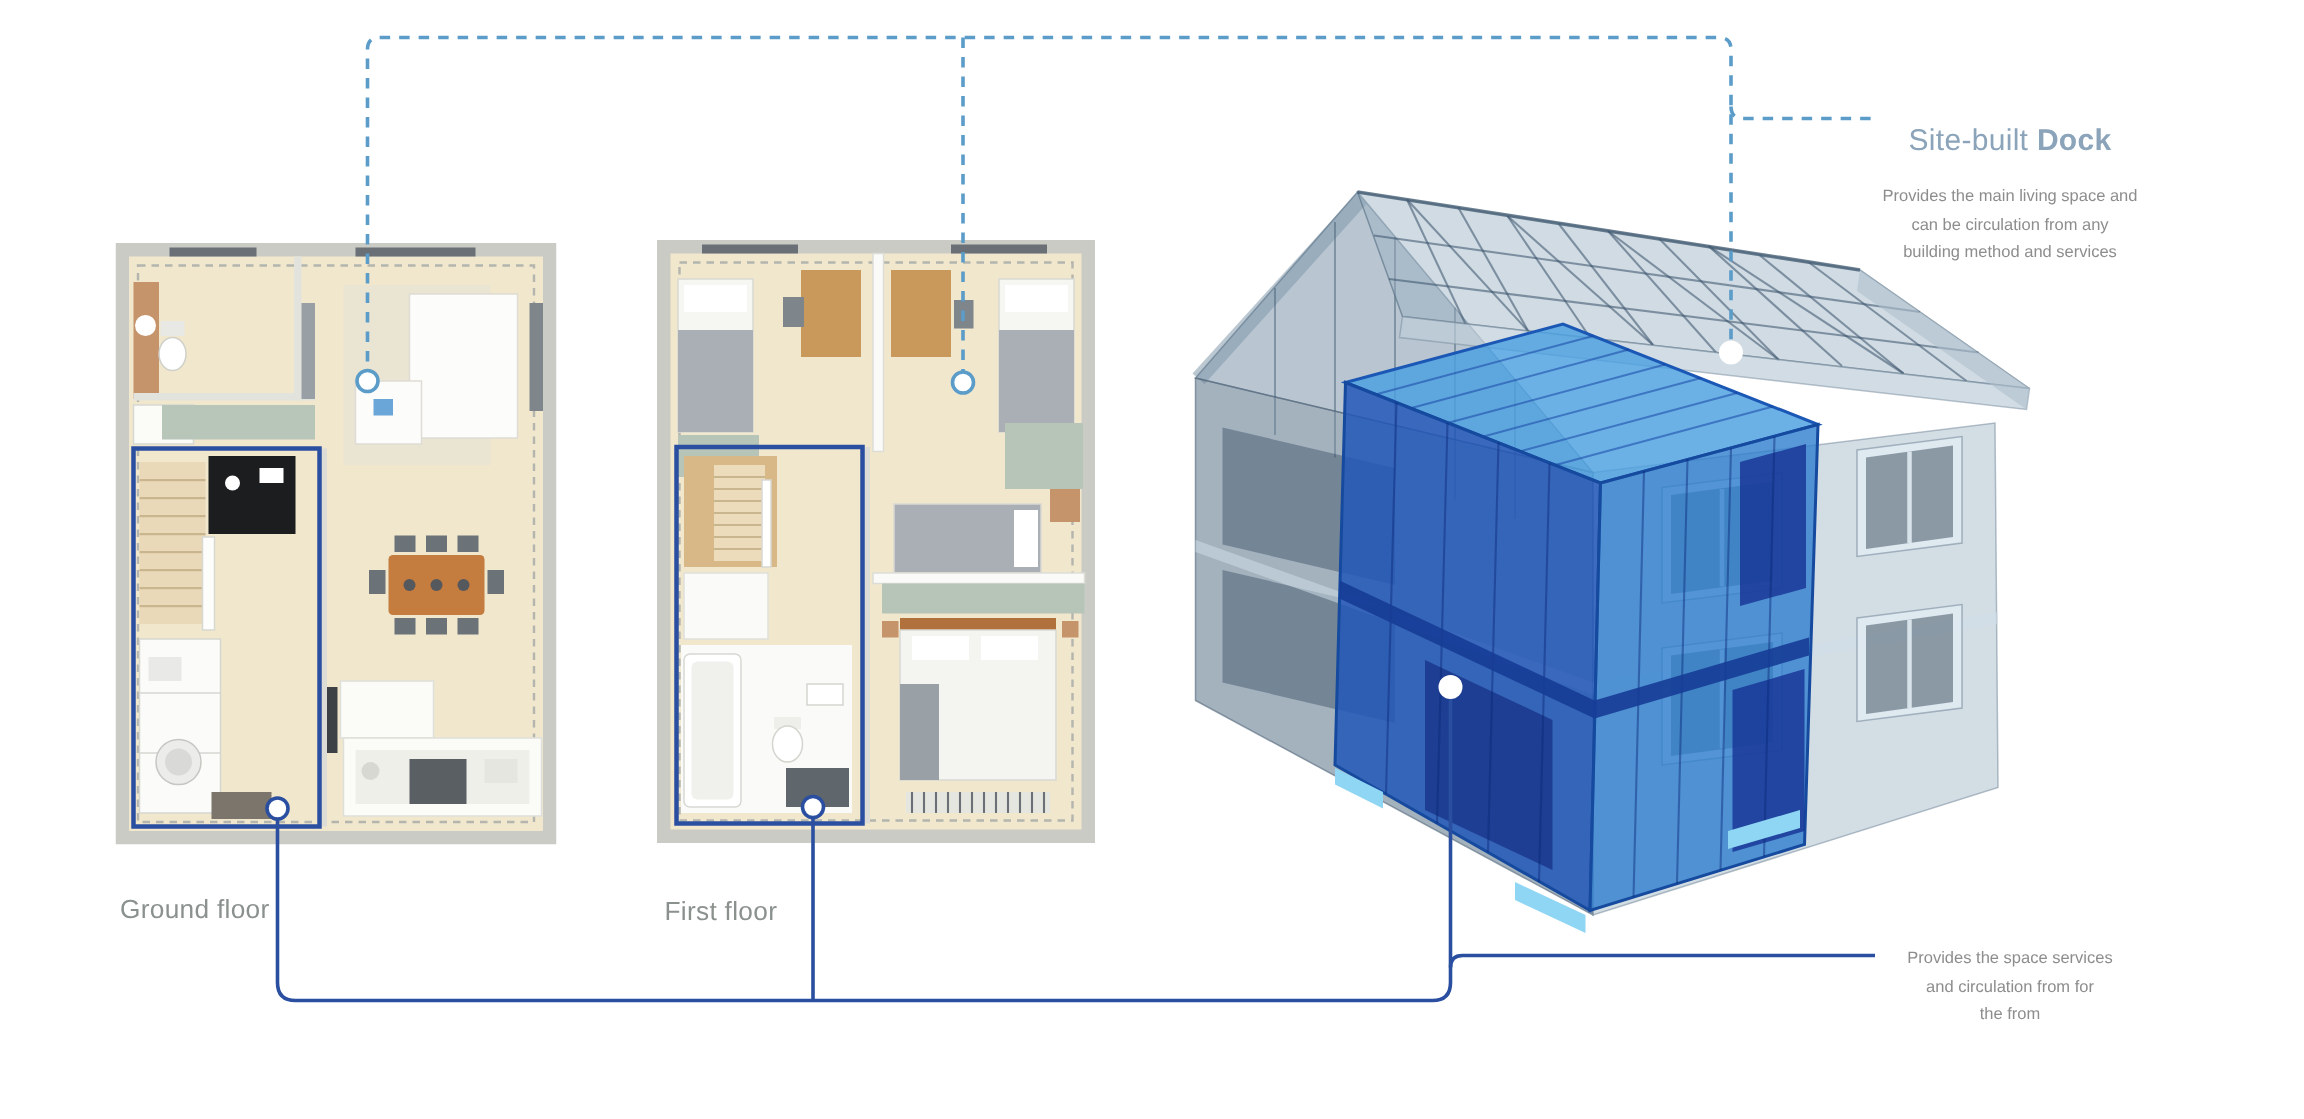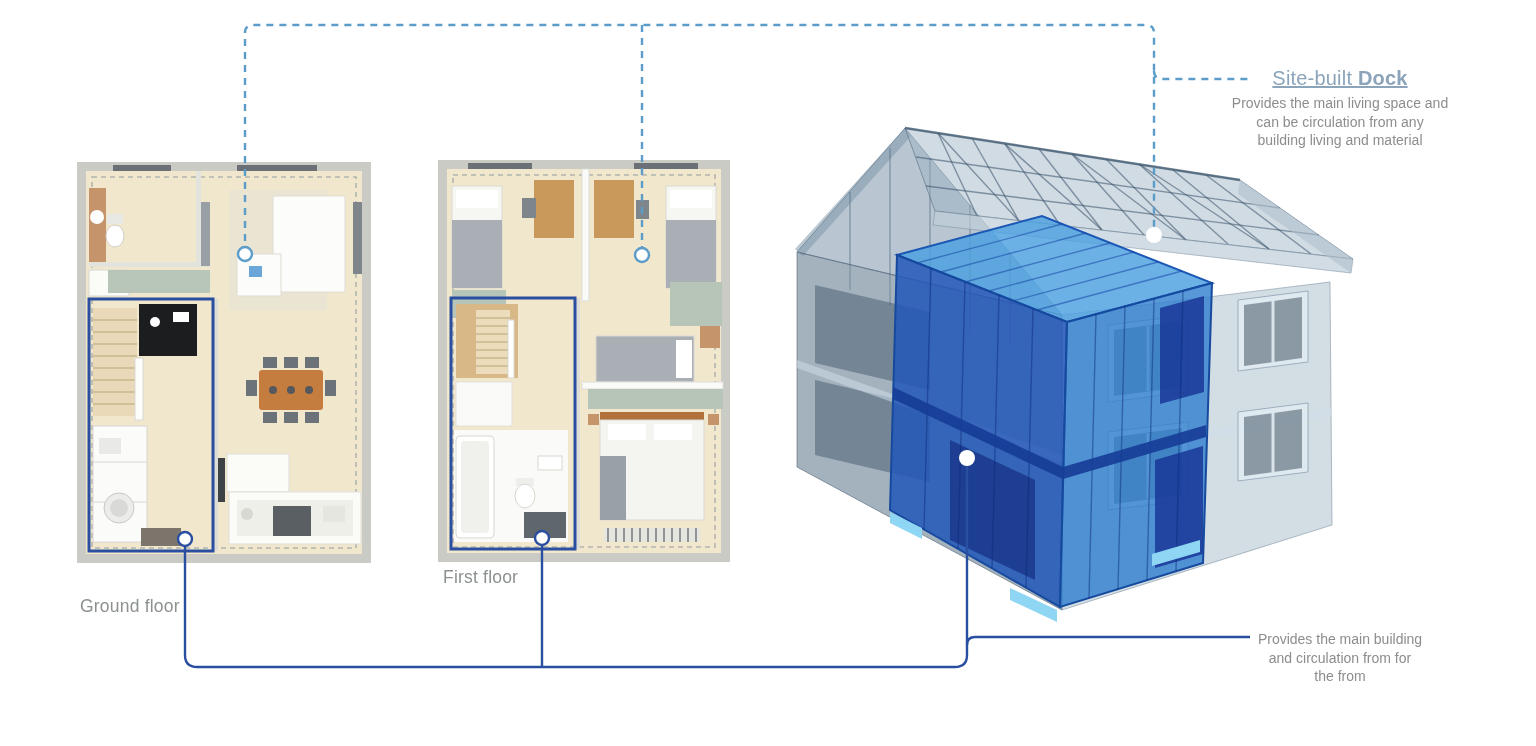--- a/index.html
+++ b/index.html
@@ -10,25 +10,25 @@
   .abs{position:absolute;}
   
   .dash-line{fill:none;stroke:var(--dashed-blue,#5b9cc9);stroke-width:2.4;stroke-dasharray:7 6;}
   .solid-line{fill:none;stroke:var(--solid-blue,#2b4fa0);stroke-width:2.4;}
   .dash-marker{fill:#ffffff;stroke:var(--dashed-blue,#5b9cc9);stroke-width:2.4;}
   .solid-marker{fill:#ffffff;stroke:var(--solid-blue,#2b4fa0);stroke-width:2.4;}
   .white-dot{fill:#ffffff;stroke:none;}
   .mod-outline{fill:none;stroke:var(--solid-blue,#2b4fa0);stroke-width:3;}
   
   .callout{width:256px;text-align:center;}
-  .callout h3{margin:0;font-size:20px;font-weight:400;letter-spacing:.2px;text-decoration:underline;}
+  .callout h3{margin:16px;font-size:20px;font-weight:400;letter-spacing:.2px;}
   .callout h3 b{font-weight:700;}
   .callout .site-h{color:var(--site-heading,#8ba4ba);}
   .callout .factory-h{color:var(--factory-heading,#3a5fae);}
-  .callout p{margin:4px 0 0 0;font-size:14px;line-height:18.5px;color:var(--desc-gray,#8d8d8d);}
+  .callout p{margin:4px 0 0 0;font-size:11px;line-height:18.5px;color:var(--desc-gray,#8d8d8d);}
   .floor-label{font-size:17.5px;color:var(--label-gray,#8b918d);letter-spacing:.2px;}
   svg{display:block;}
 </style>
 </head>
 <body>
 
 <div id="canvas">
 
   <svg class="abs" style="left:77px;top:162px" width="294" height="401" viewBox="0 0 294 401">
     <rect x="0" y="0" width="294" height="401" fill="#cacbc5"></rect>
@@ -286,28 +286,28 @@
 
     <circle class="dash-marker" cx="245" cy="254" r="7"></circle>
     <circle class="dash-marker" cx="642" cy="255" r="7"></circle>
     <circle class="solid-marker" cx="185" cy="539" r="7"></circle>
     <circle class="solid-marker" cx="542" cy="538" r="7"></circle>
     <circle class="white-dot" cx="1154" cy="235" r="8"></circle>
     <circle class="white-dot" cx="967" cy="458" r="8"></circle>
   </svg>
 
   <div class="abs floor-label" style="left:80px;top:596px">Ground floor</div>
-  <div class="abs floor-label" style="left:443px;top:567px">First floor</div>
+  <div class="abs floor-label" style="left:443px;top:597px">First floor</div>
 
   <div class="abs callout" style="left:1212px;top:67px">
     <h3 class="site-h"><span>Site-built </span><b>Dock</b></h3>
     <p><span>Provides the main living space and</span><br>
        <span>can be circulation from any</span><br>
-       <span>building living and material</span></p>
+       <span>building method and services</span></p>
   </div>
 
   <div class="abs callout" style="left:1212px;top:626px">
-    <p><span>Provides the main building</span><br>
+    <p><span>Provides the space services</span><br>
        <span>and circulation from for</span><br>
        <span>the from</span></p>
   </div>
 
 </div>
 
 </body></html>

